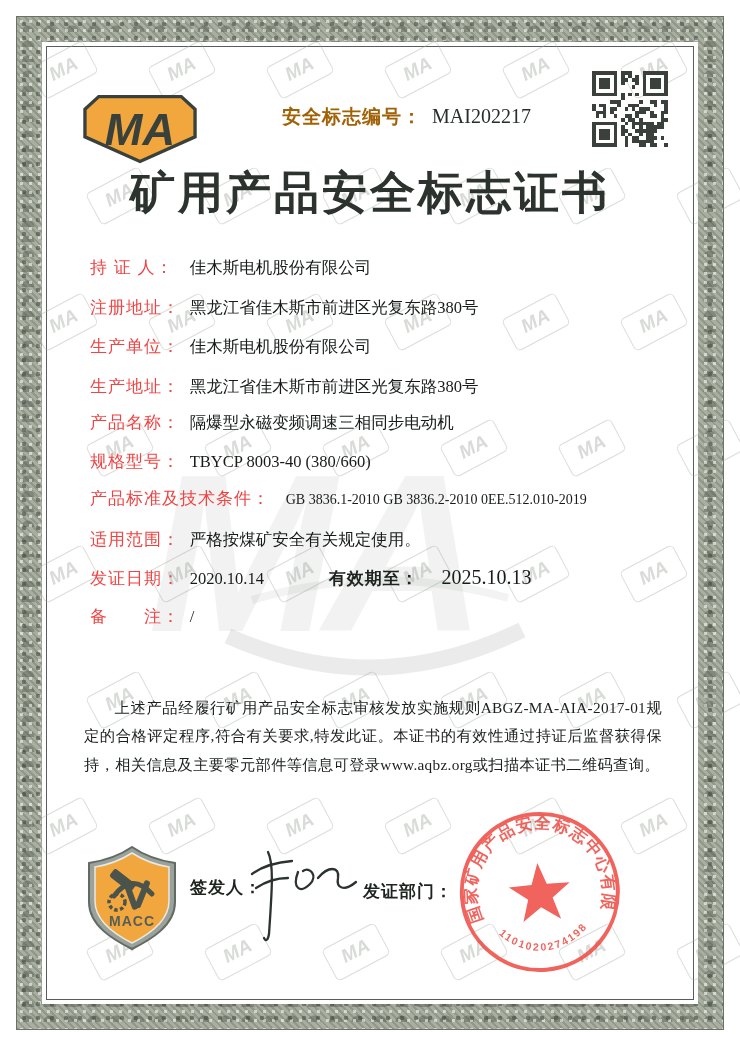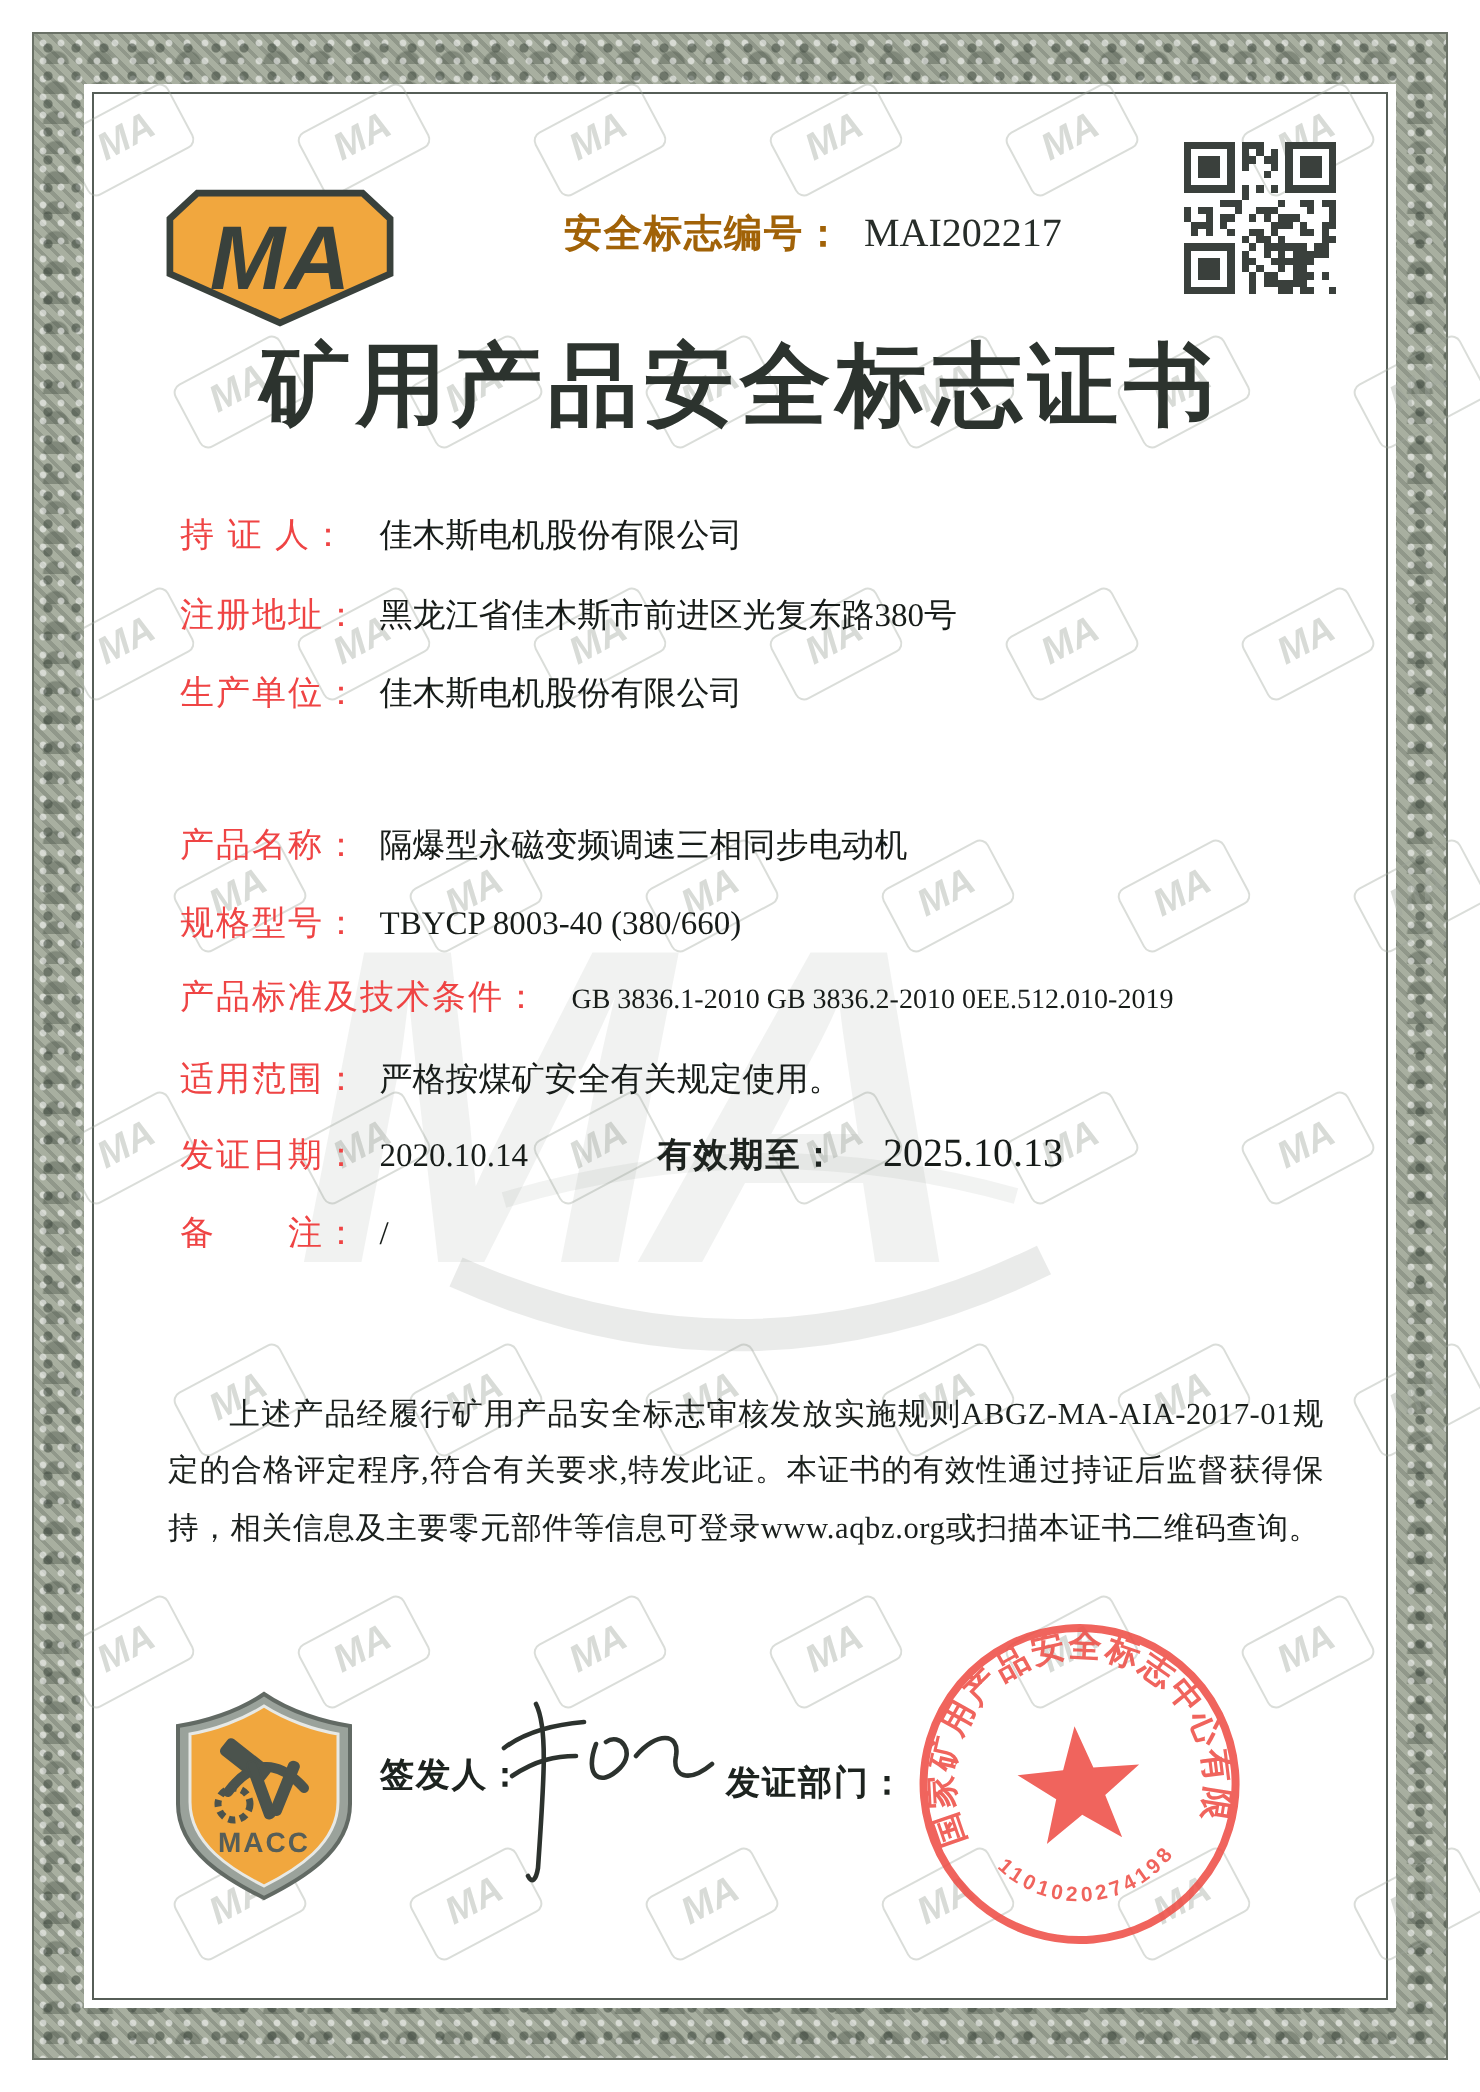--- a/index.html
+++ b/index.html
@@ -295,20 +295,24 @@
       <span class="val">佳木斯电机股份有限公司</span>
     </div>
     <div class="abs row r2">
       <span class="lbl">注册地址：</span>
       <span class="val">黑龙江省佳木斯市前进区光复东路380号</span>
     </div>
     <div class="abs row r3">
       <span class="lbl">生产单位：</span>
       <span class="val">佳木斯电机股份有限公司</span>
     </div>
+    <div class="abs row r4">
+      <span class="lbl">生产地址：</span>
+      <span class="val">黑龙江省佳木斯市前进区光复东路380号</span>
+    </div>
     <div class="abs row r5">
       <span class="lbl">产品名称：</span>
       <span class="val">隔爆型永磁变频调速三相同步电动机</span>
     </div>
     <div class="abs row r6">
       <span class="lbl">规格型号：</span>
       <span class="val">TBYCP 8003-40 (380/660)</span>
     </div>
     <div class="abs row r7">
       <span class="lbl">产品标准及技术条件：</span>

